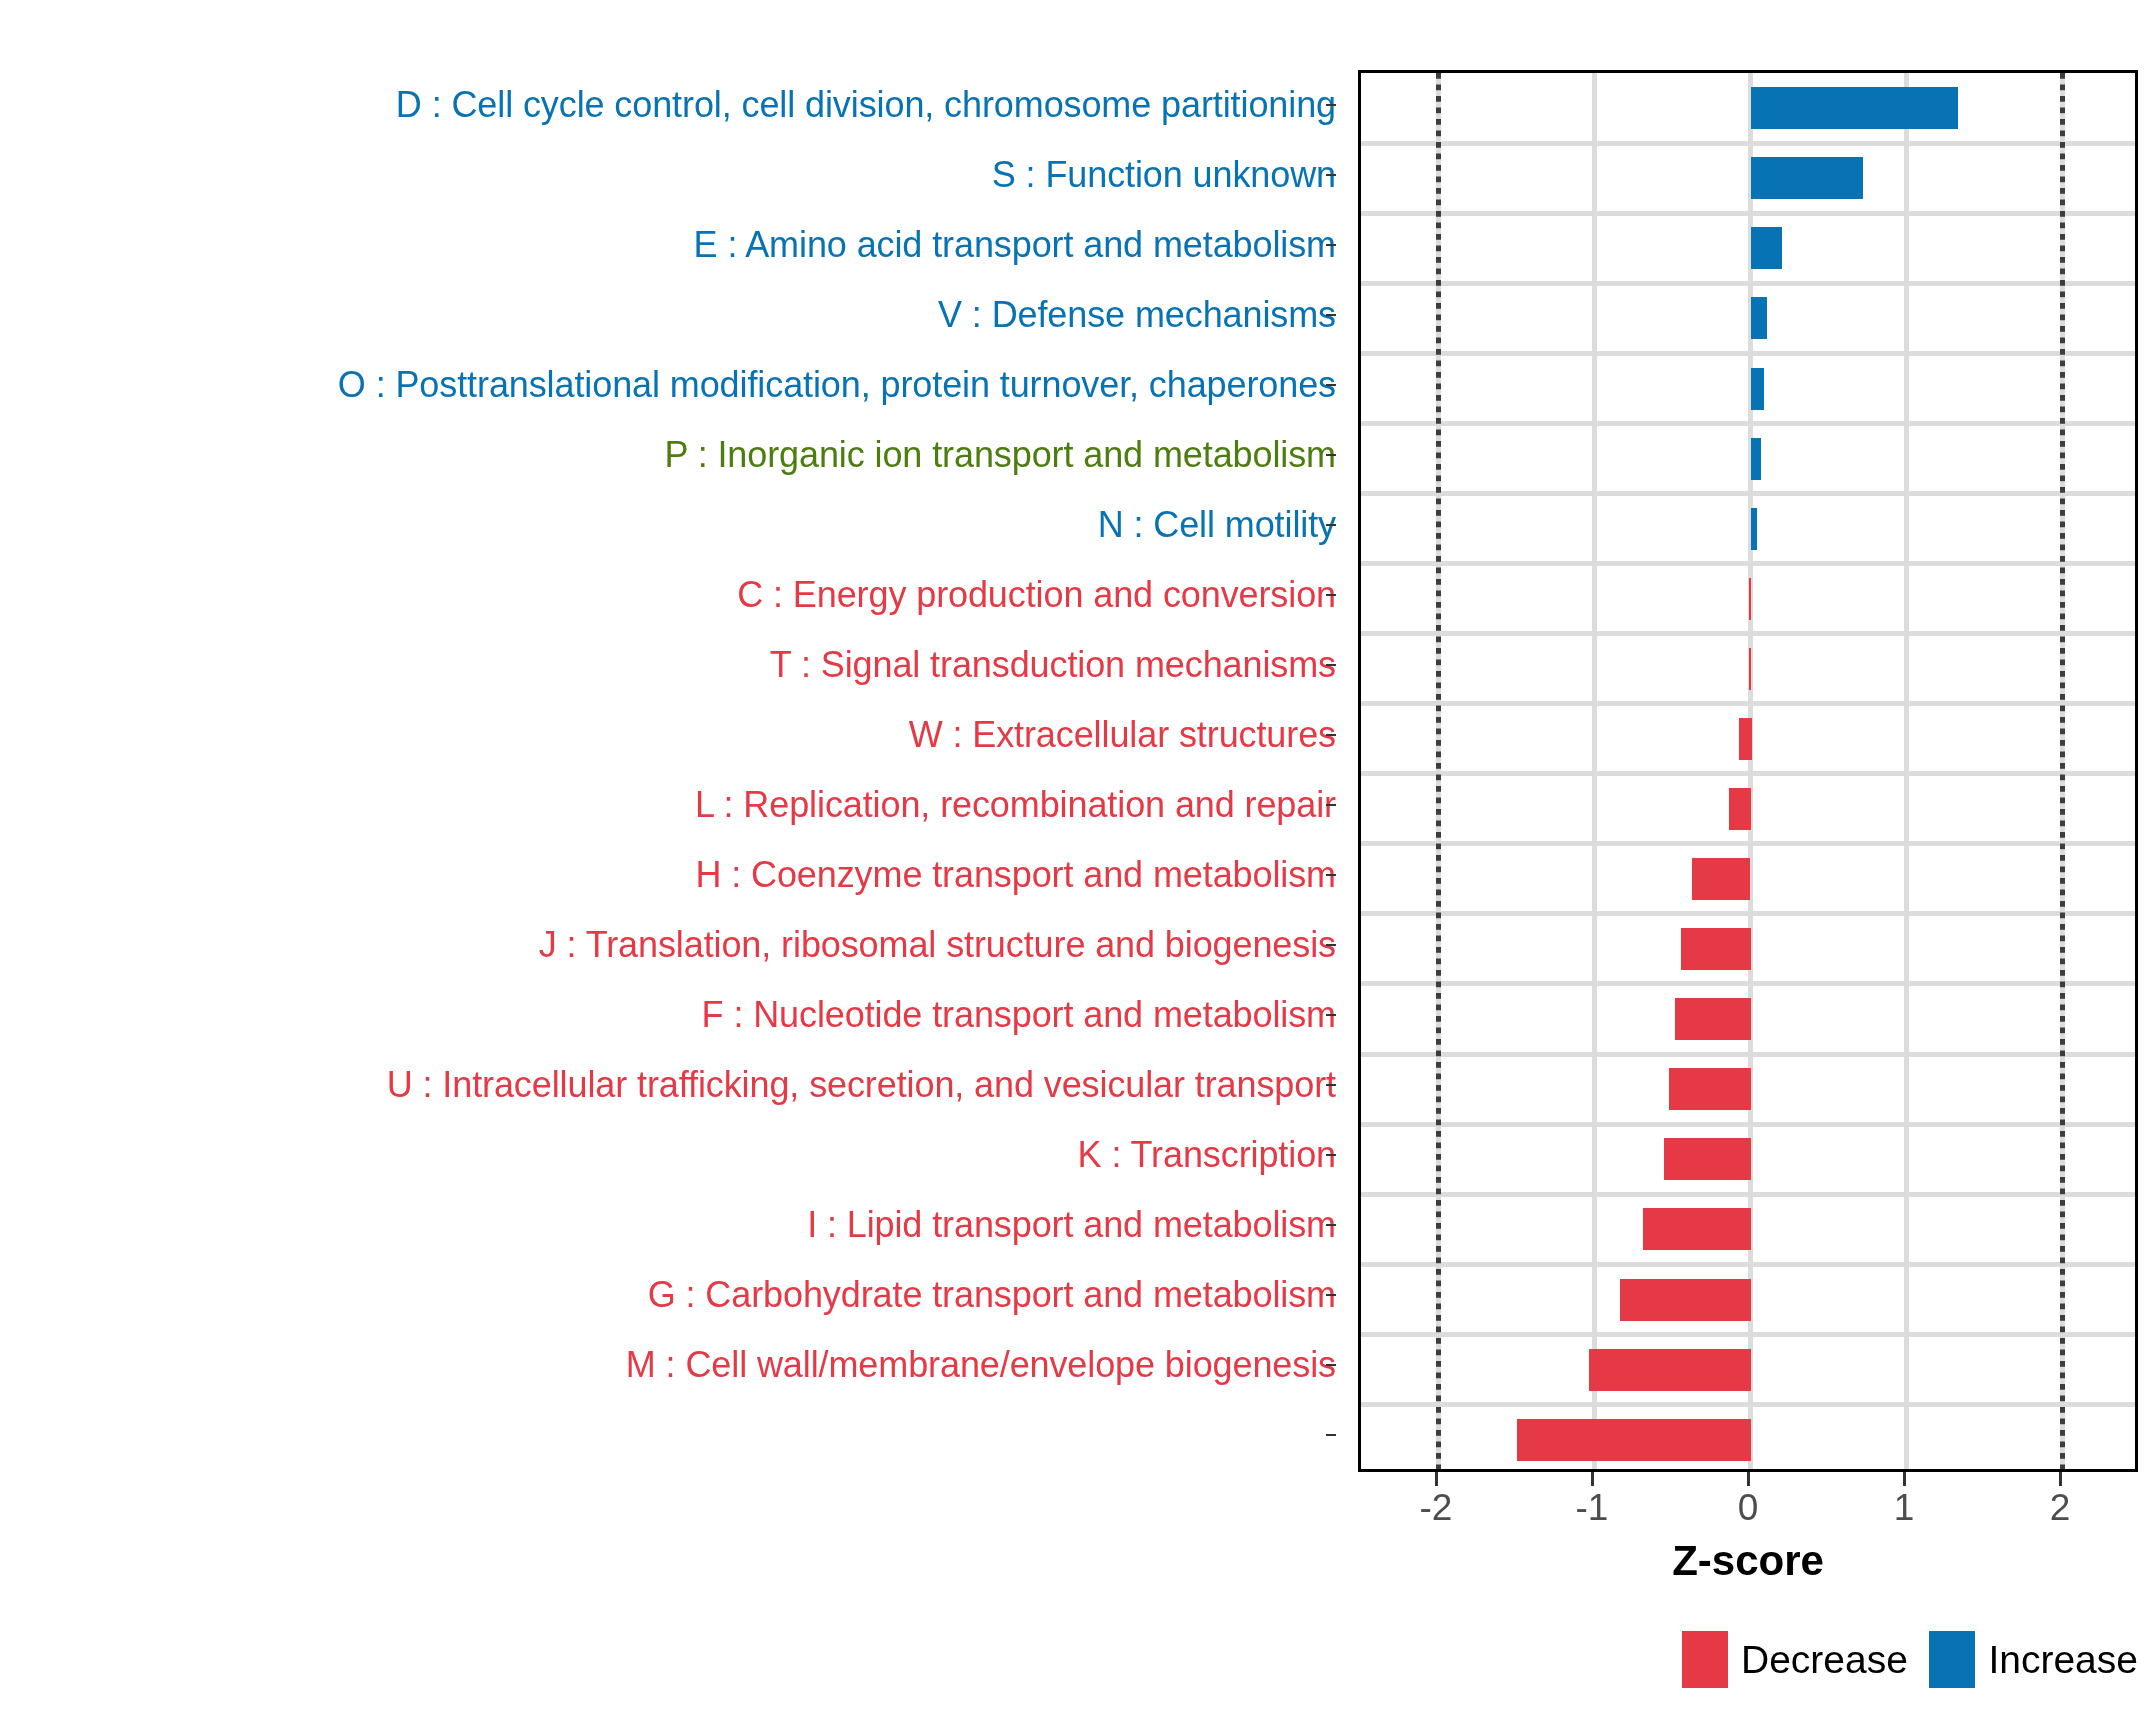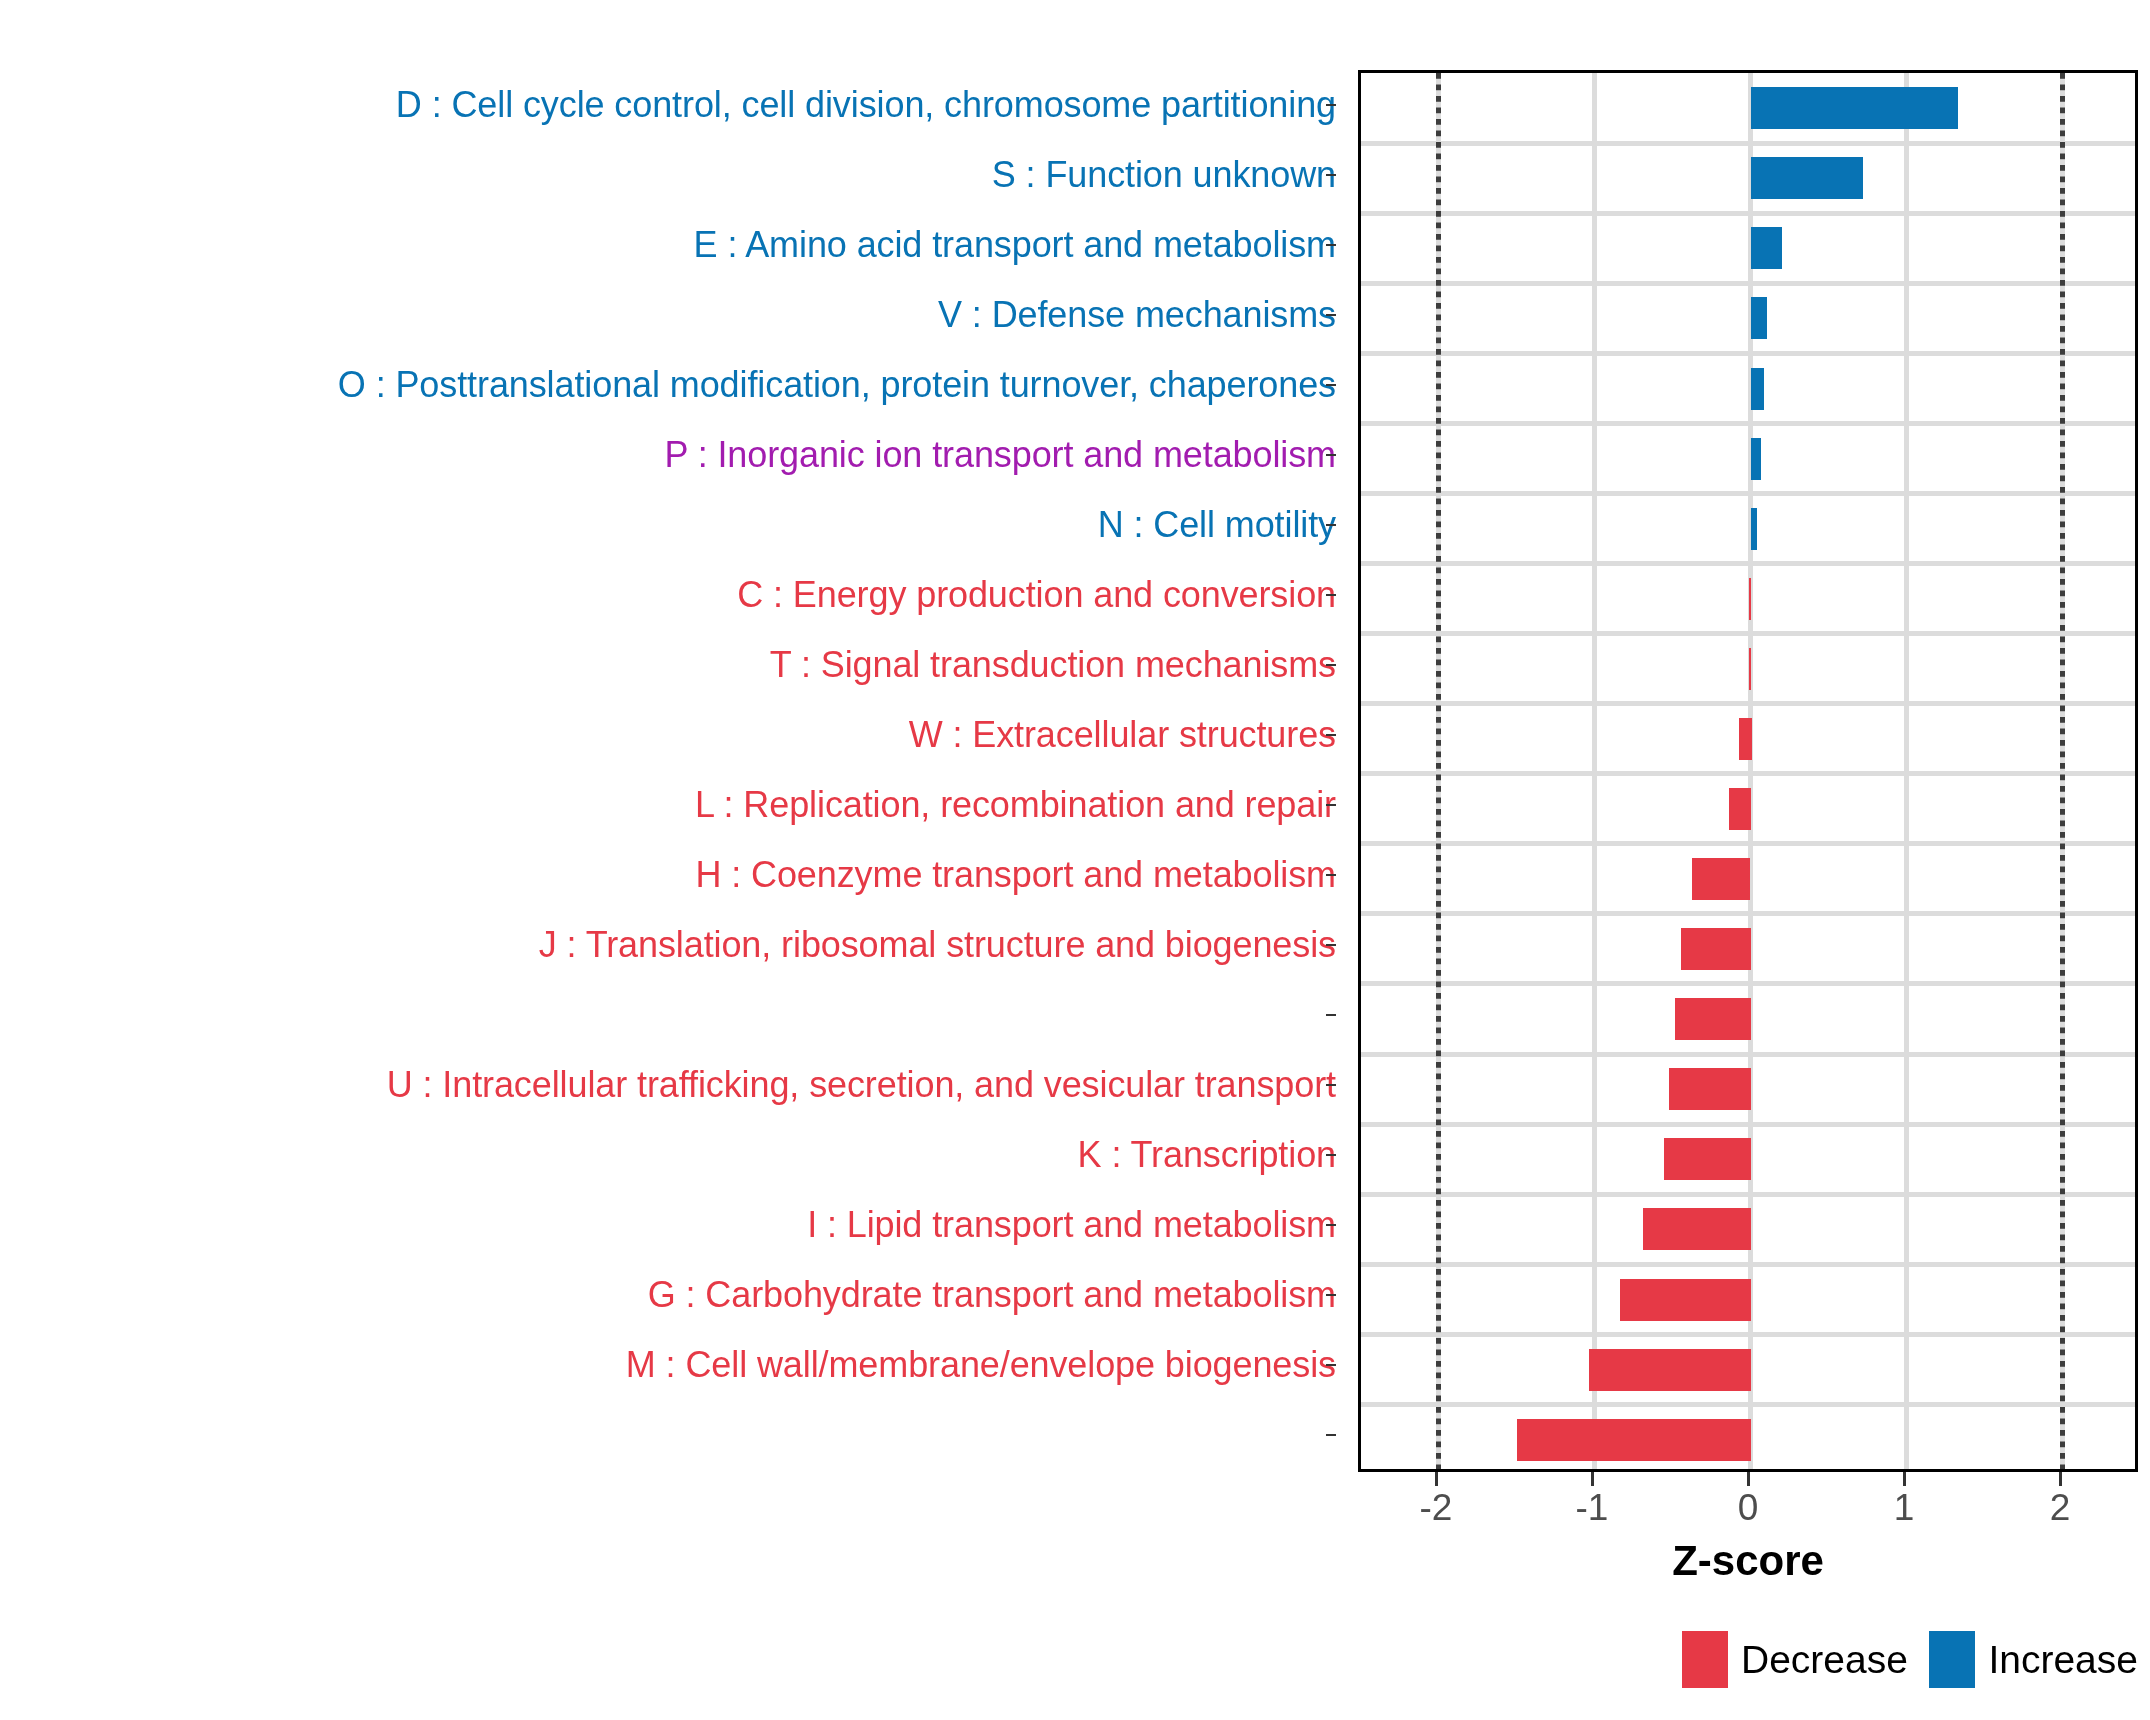--- a/index.html
+++ b/index.html
@@ -123,21 +123,21 @@
         </div>
       </div>
       <div class="lab-row">
         <div class="tickwrap">
           <span class="lab-text" style="color: rgb(8, 115, 180);">O : Posttranslational modification, protein turnover, chaperones</span>
           <span class="lab-tick"></span>
         </div>
       </div>
       <div class="lab-row">
         <div class="tickwrap">
-          <span class="lab-text" style="color: #a21caf;">P : Inorganic ion transport and metabolism</span>
+          <span class="lab-text" style="color: #4d7c0f;">P : Inorganic ion transport and metabolism</span>
           <span class="lab-tick"></span>
         </div>
       </div>
       <div class="lab-row">
         <div class="tickwrap">
           <span class="lab-text" style="color: rgb(8, 115, 180);">N : Cell motility</span>
           <span class="lab-tick"></span>
         </div>
       </div>
       <div class="lab-row">
@@ -171,20 +171,21 @@
         </div>
       </div>
       <div class="lab-row">
         <div class="tickwrap">
           <span class="lab-text" style="color: rgb(230, 57, 70);">J : Translation, ribosomal structure and biogenesis</span>
           <span class="lab-tick"></span>
         </div>
       </div>
       <div class="lab-row">
         <div class="tickwrap">
+          <span class="lab-text" style="color: rgb(230, 57, 70);">F : Nucleotide transport and metabolism</span>
           <span class="lab-tick"></span>
         </div>
       </div>
       <div class="lab-row">
         <div class="tickwrap">
           <span class="lab-text" style="color: rgb(230, 57, 70);">U : Intracellular trafficking, secretion, and vesicular transport</span>
           <span class="lab-tick"></span>
         </div>
       </div>
       <div class="lab-row">

